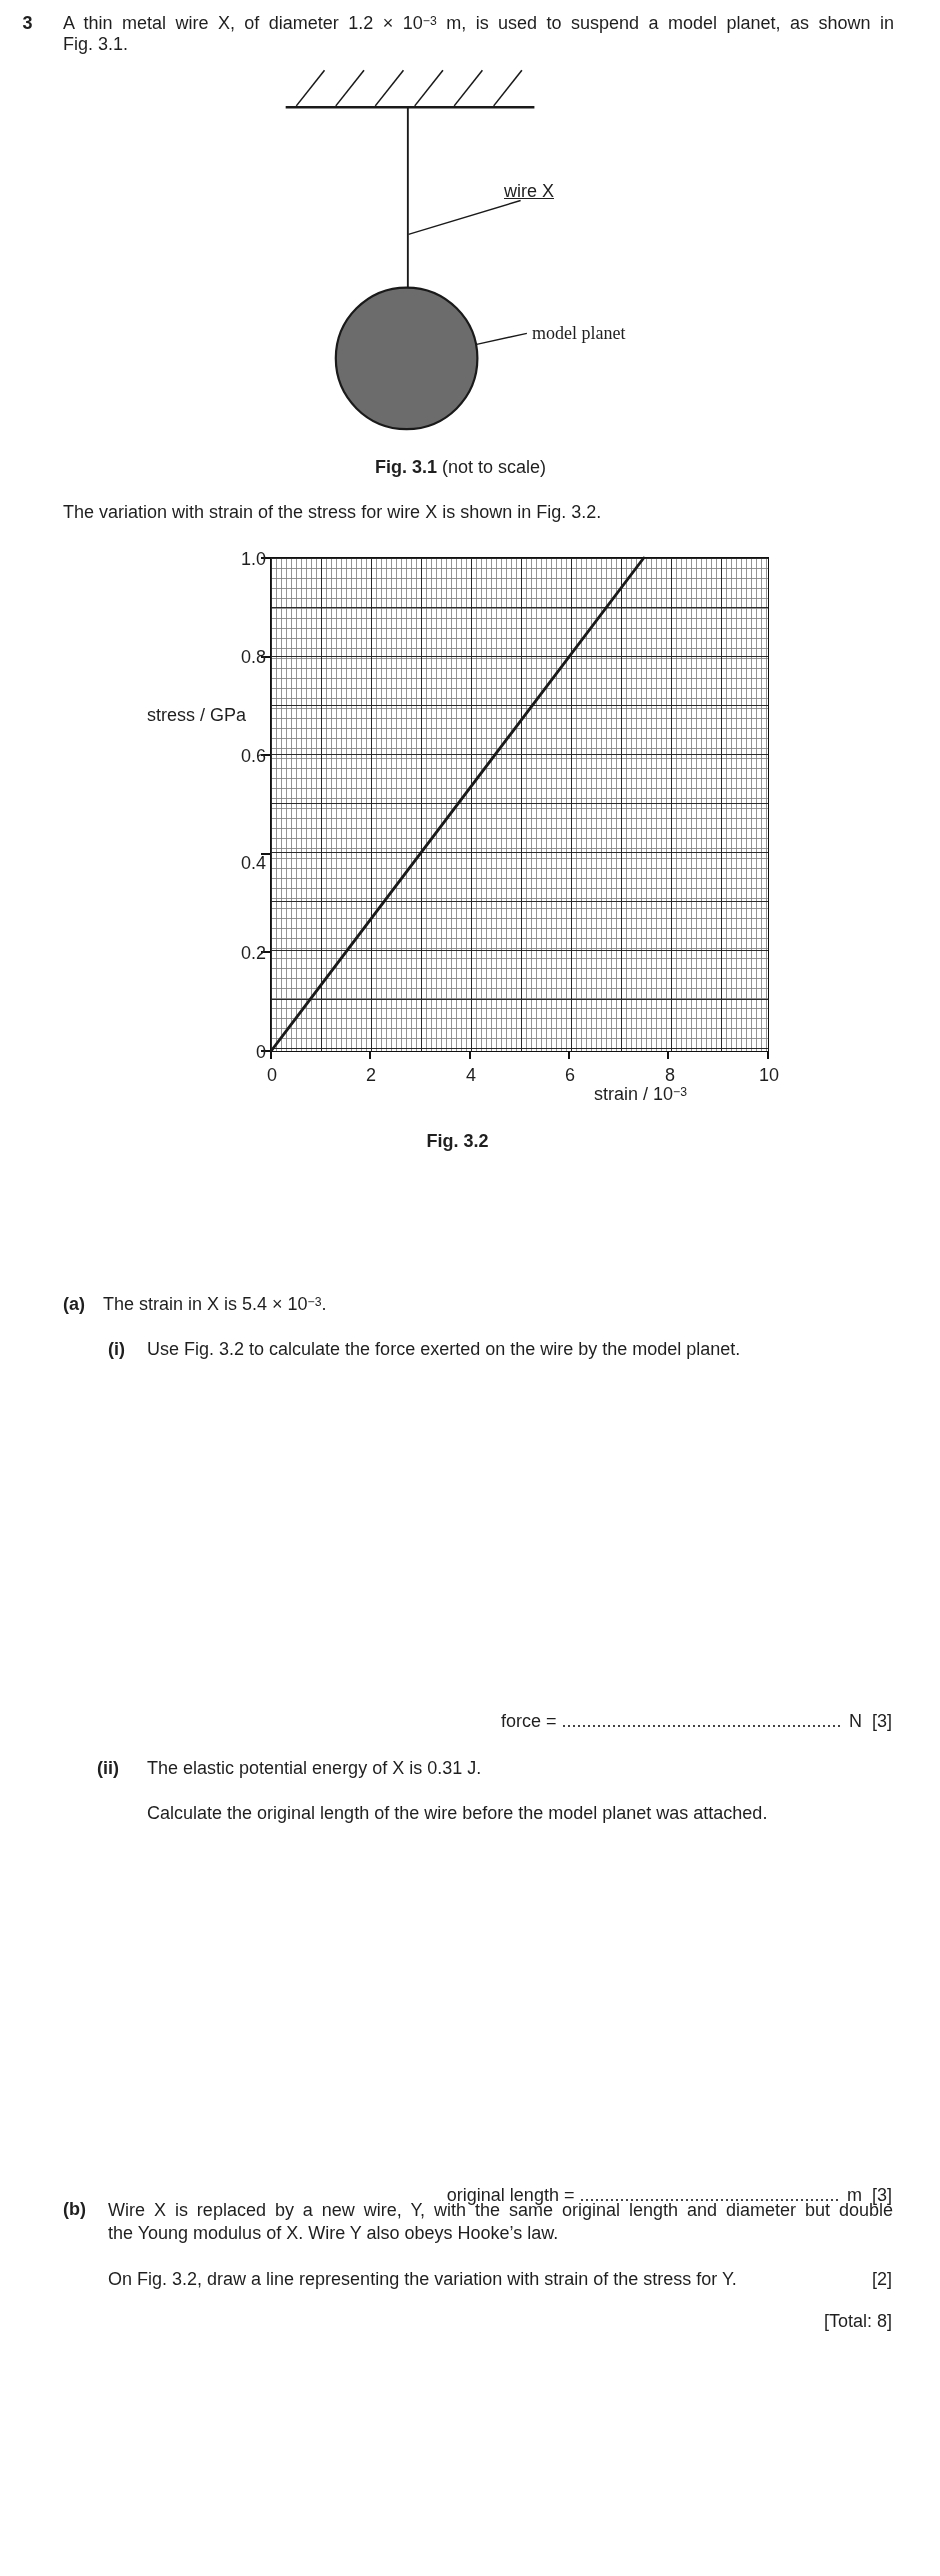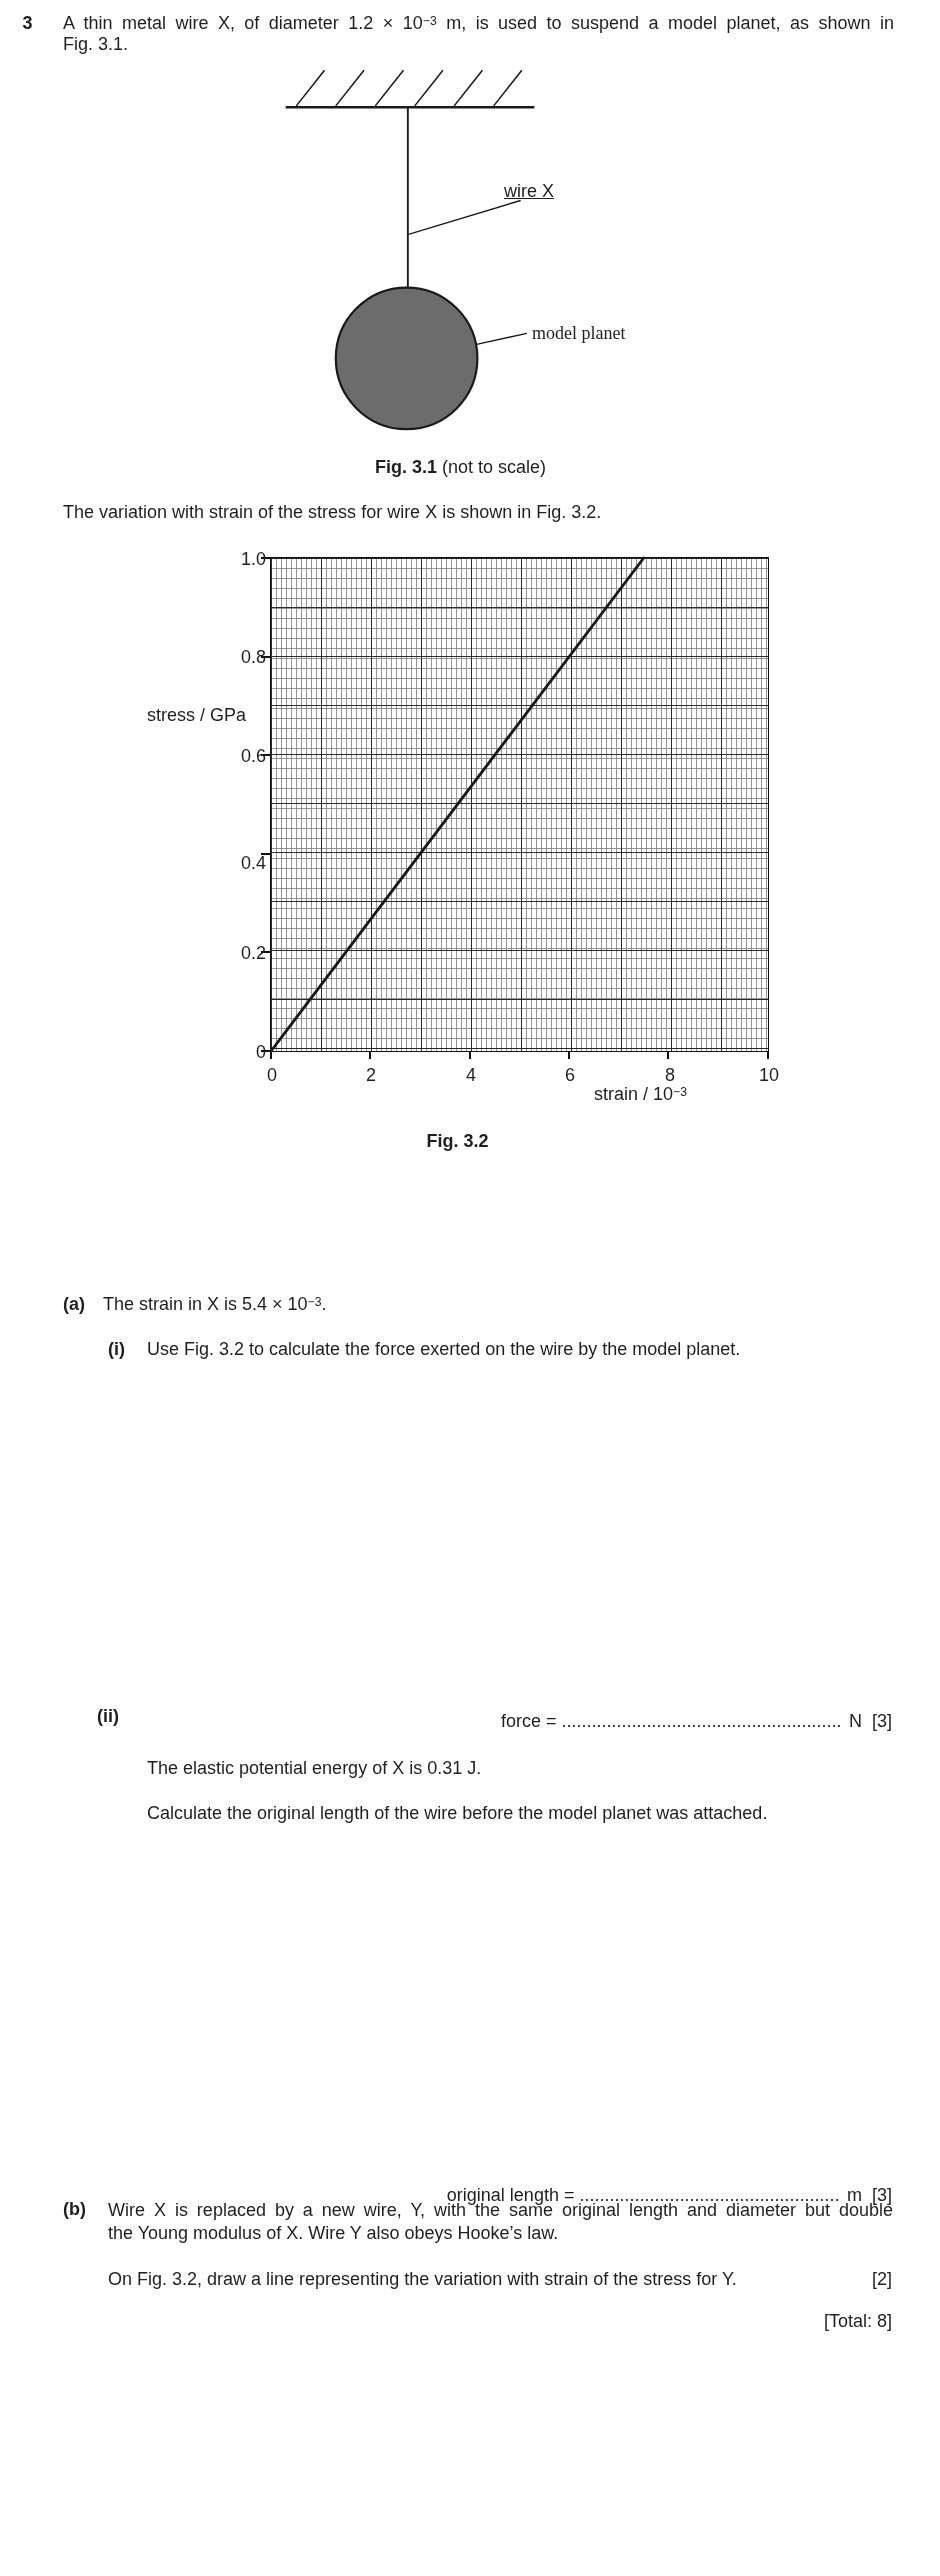--- a/index.html
+++ b/index.html
@@ -133,21 +133,21 @@
   <div class="abs bold" style="left:63px;top:1294px;">(a)</div>
   <div class="abs" style="left:103px;top:1294px;"><span>The strain in X is 5.4 × 10</span><sup class="exp">−3</sup><span>.</span></div>
 
   <div class="abs bold" style="left:108px;top:1339px;">(i)</div>
   <div class="abs" style="left:147px;top:1339px;">Use Fig. 3.2 to calculate the force exerted on the wire by the model planet.</div>
 
   <div class="answer-line" style="top:1711px;">
     <span>force = </span><span class="dots">........................................................</span><span class="unit">N</span><span class="marks">[3]</span>
   </div>
 
-  <div class="abs bold" style="left:97px;top:1706px;">(ii)</div>
+  <div class="abs bold" style="left:97px;top:1758px;">(ii)</div>
   <div class="abs" style="left:147px;top:1758px;">The elastic potential energy of X is 0.31 J.</div>
   <div class="abs" style="left:147px;top:1803px;">Calculate the original length of the wire before the model planet was attached.</div>
 
   <div class="answer-line" style="top:2156px;margin-top:29px;">
     <span>original length = </span><span class="dots">....................................................</span><span class="unit">m</span><span class="marks">[3]</span>
   </div>
 
   <div class="abs bold" style="left:63px;top:2199px;">(b)</div>
   <div class="abs" style="left:108px;top:2199px;width:785px;line-height:22.6px;">
     <div class="just">Wire X is replaced by a new wire, Y, with the same original length and diameter but double</div>

